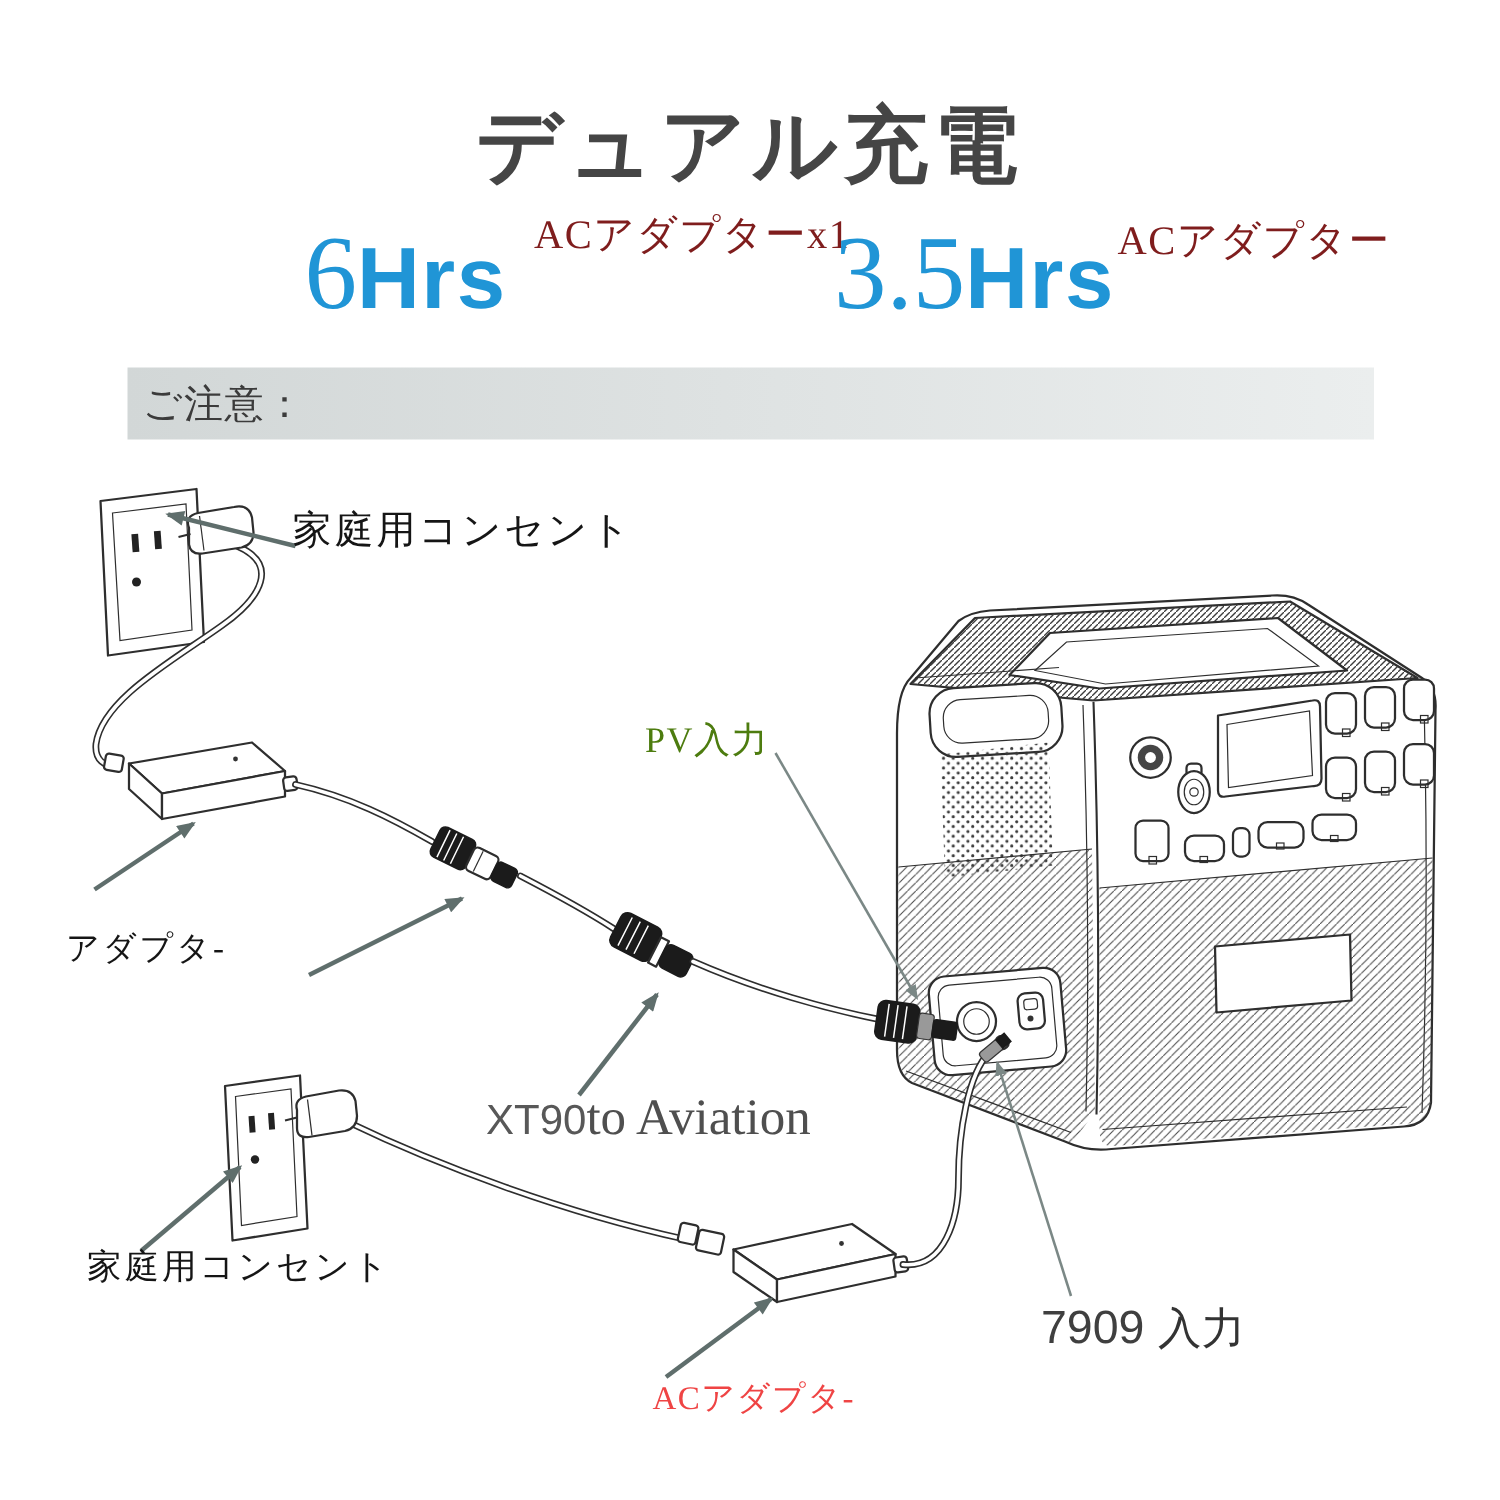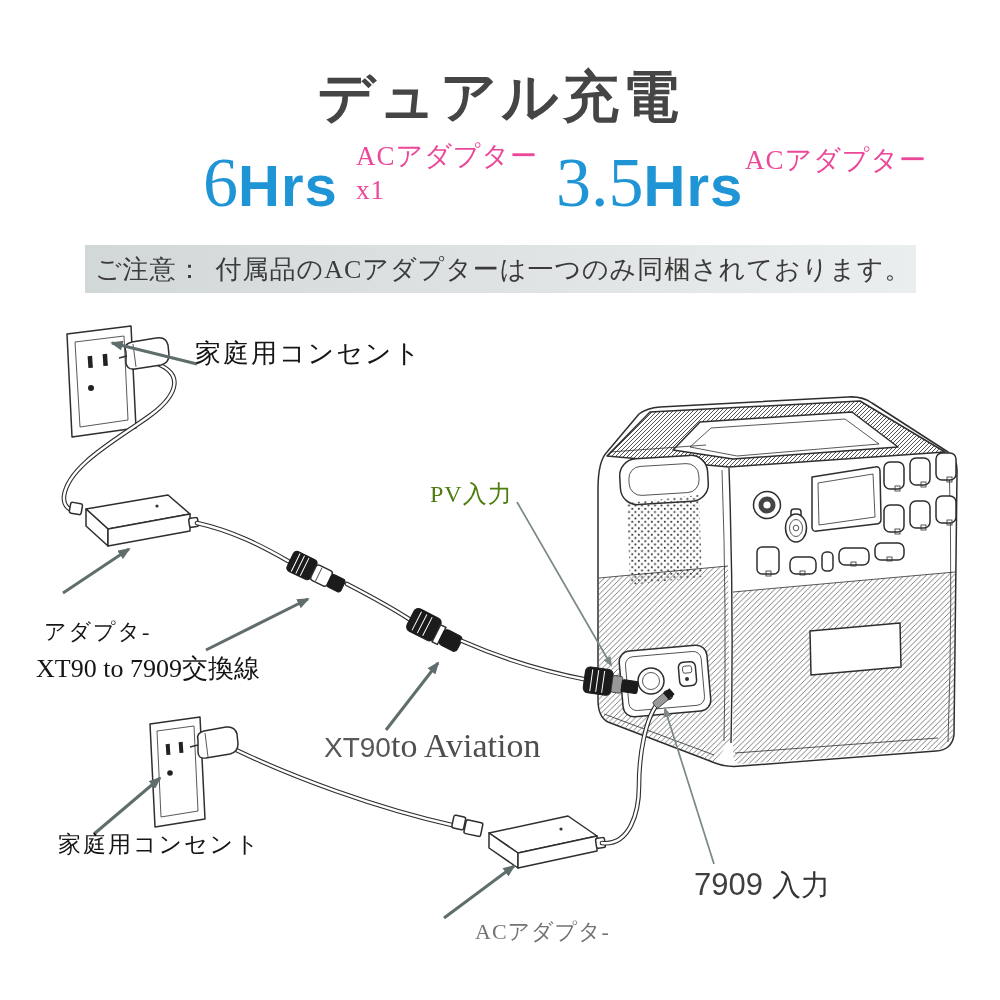--- a/index.html
+++ b/index.html
@@ -11,43 +11,43 @@
            font-family:"Liberation Sans","DejaVu Sans",sans-serif;
            font-weight:800; font-size:56px; letter-spacing:4px; color:#454545; }
 
   .time-block { position:absolute; display:flex; align-items:baseline; color:#2095d6; }
   .time-block .num  { font-family:"Liberation Serif",serif; font-size:70px; line-height:1; }
   .time-block .unit { font-family:"Liberation Sans",sans-serif; font-weight:700;
                       font-size:58px; line-height:1; letter-spacing:1px; }
   .tb1 { left:203px; top:148px; }
   .tb2 { left:556px; top:148px; }
 
-  .adapter-note { position:absolute; display:flex; flex-direction:column;
-                  color:#ec4899; font-size:27px; line-height:1.25; letter-spacing:1px; }
+  .adapter-note { position:absolute; display:flex; flex-direction:row;
+                  color:#7f1d1d; font-size:27px; line-height:1.25; letter-spacing:1px; }
   .an1 { left:356px; top:140px; }
   .an2 { left:745px; top:144px; }
 
   .notice-bar { position:absolute; left:85px; top:245px; width:831px; height:48px;
                 background:linear-gradient(to right,#d2d7d7,#ebeeee);
                 display:flex; align-items:center; padding-left:10px;
                 font-size:26px; color:#3b3b3b; letter-spacing:1px; white-space:nowrap; }
   .notice-bar .ntc-text { margin-left:12px; }
 
   svg.diagram { position:absolute; left:0; top:0; width:1000px; height:1000px; }
 
   .dlabel { position:absolute; color:#151515; white-space:nowrap; line-height:1.1; }
   .lbl-outlet-top    { left:195px; top:340px; font-size:26px; letter-spacing:2px; }
   .lbl-adapter-top   { left:44px;  top:620px; font-size:22px; letter-spacing:2px; }
   .lbl-conv-cable    { left:36px;  top:655px; font-size:26px; }
   .lbl-pv            { left:430px; top:481px; font-size:24px; letter-spacing:1px; color:#4d7c0f; }
   .lbl-aviation      { left:324px; top:727px; color:#4f4f4f; display:flex; align-items:baseline; }
   .lbl-aviation .xt  { font-family:"Liberation Sans",sans-serif; font-size:28px; color:#585858; }
   .lbl-aviation .av  { font-size:34px; }
   .lbl-outlet-bottom { left:58px;  top:832px; font-size:23px; letter-spacing:2px; }
-  .lbl-adapter-bottom{ left:435px; top:920px; font-size:22px; letter-spacing:1px; color:#737373;margin-left:40px; }
+  .lbl-adapter-bottom{ left:435px; top:920px; font-size:22px; letter-spacing:1px; color:#ef4444; }
   .lbl-7909          { left:654px; top:868px; color:#3f3f3f; display:flex; align-items:baseline; }
   .lbl-7909 .n79     { font-family:"Liberation Sans",sans-serif; font-size:31px;margin-left:40px; }
   .lbl-7909 .t79     { font-size:29px; margin-left:9px; color:#333; }
 
   
   .ln   { fill:none; stroke:#2e2e2e; stroke-width:1.4; stroke-linejoin:round; }
   .lnw  { fill:#ffffff; stroke:#2e2e2e; stroke-width:1.5; stroke-linejoin:round; }
   .thin { fill:none; stroke:#2e2e2e; stroke-width:0.8; }
   .cab-o{ fill:none; stroke:#2e2e2e; stroke-width:4.6; stroke-linecap:round; }
   .cab-i{ fill:none; stroke:#ffffff; stroke-width:2.4; stroke-linecap:round; }
@@ -75,21 +75,20 @@
   <div class="time-block tb2">
     <span class="num">3.5</span>
       <span class="unit">Hrs</span>
   </div>
   <div class="adapter-note an2">
     <span>ACアダプター</span>
   </div>
 
   <div class="notice-bar">
     <span>ご注意：</span>
-    <span class="ntc-text">付属品のACアダプターは一つのみ同梱されております。</span>
   </div>
 
   <svg class="diagram" viewBox="0 0 1000 1000">
     <defs>
       <marker id="ah" viewBox="0 0 10 8" refX="8.5" refY="4" markerWidth="13" markerHeight="10" orient="auto" markerUnits="userSpaceOnUse">
           <path d="M0,0 L10,4 L0,8 Z" fill="#5f6e6c"></path>
         </marker>
       <marker id="ahs" viewBox="0 0 10 8" refX="8" refY="4" markerWidth="10" markerHeight="8" orient="auto" markerUnits="userSpaceOnUse">
           <path d="M0,0 L10,4 L0,8 Z" fill="#7b8886"></path>
         </marker>
@@ -275,21 +274,20 @@
       <path class="arrow-th" d="M517,502 L611,665" marker-end="url(#ahs)"></path>
       <path class="arrow" d="M386,730 L438,663" marker-end="url(#ah)"></path>
       <path class="arrow" d="M94,834 L160,778" marker-end="url(#ah)"></path>
       <path class="arrow" d="M444,918 L514,866" marker-end="url(#ah)"></path>
       <path class="arrow-th" d="M714,864 L665,709" marker-end="url(#ahs)"></path>
     </g>
   </svg>
 
   <div class="dlabel lbl-outlet-top">家庭用コンセント</div>
   <div class="dlabel lbl-adapter-top">アダプタ-</div>
-  <div class="dlabel lbl-conv-cable">XT90 to 7909交換線</div>
   <div class="dlabel lbl-pv">PV入力</div>
   <div class="dlabel lbl-aviation">
     <span class="xt">XT90</span>
     <span class="av"> to Aviation</span>
   </div>
   <div class="dlabel lbl-outlet-bottom">家庭用コンセント</div>
   <div class="dlabel lbl-adapter-bottom">ACアダプタ-</div>
   <div class="dlabel lbl-7909">
     <span class="n79">7909</span>
     <span class="t79">入力</span>

